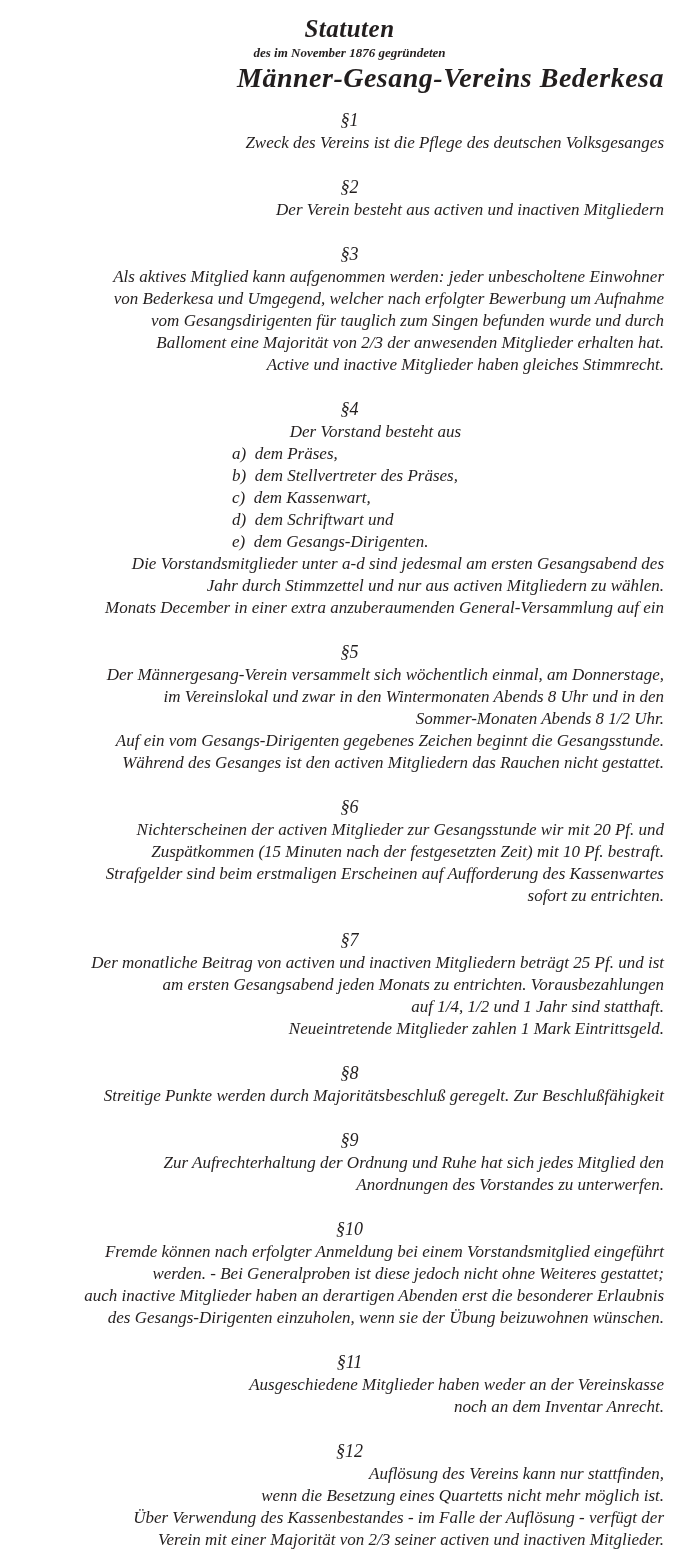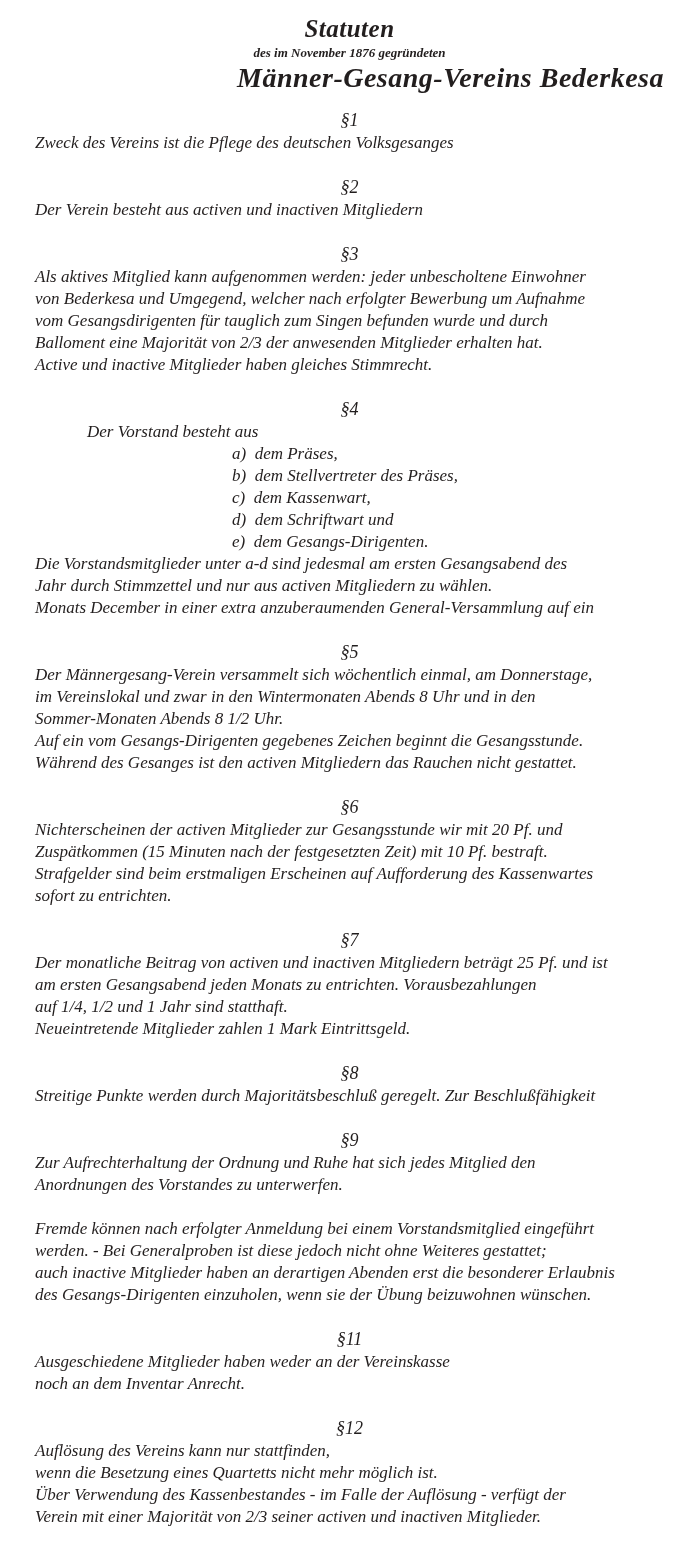--- a/index.html
+++ b/index.html
@@ -46,25 +46,25 @@
   }
   .section-marker {
     text-align: center;
     font-size: 18px;
     line-height: 23px;
   }
   .line {
     margin: 0;
     font-size: 17px;
     line-height: 22px;
-    text-align: left;
+    text-align: right;
     white-space: pre-wrap;
   }
   .line.left {
-    text-align: left;
+    text-align: center;
     padding-left: 52px;
   }
   .line.list {
     text-align: left;
     padding-left: 197px;
     font-family: Liberation Serif, serif;
   }
 </style>
 </head>
 <body>
@@ -129,20 +129,21 @@
       <section class="section">
         <div class="section-marker">§8</div>
         <p class="line">Streitige Punkte werden durch Majoritätsbeschluß geregelt. Zur Beschlußfähigkeit</p>
       </section>
       <section class="section">
         <div class="section-marker">§9</div>
         <p class="line">Zur Aufrechterhaltung der Ordnung und Ruhe hat sich jedes Mitglied den</p>
         <p class="line">Anordnungen des Vorstandes zu unterwerfen.</p>
       </section>
       <section class="section">
+        <div class="section-marker">§10</div>
         <p class="line">Fremde können nach erfolgter Anmeldung bei einem Vorstandsmitglied eingeführt</p>
         <p class="line">werden. - Bei Generalproben ist diese jedoch nicht ohne Weiteres gestattet;</p>
         <p class="line">auch inactive Mitglieder haben an derartigen Abenden erst die besonderer Erlaubnis</p>
         <p class="line">des Gesangs-Dirigenten einzuholen, wenn sie der Übung beizuwohnen wünschen.</p>
       </section>
       <section class="section">
         <div class="section-marker">§11</div>
         <p class="line">Ausgeschiedene Mitglieder haben weder an der Vereinskasse</p>
         <p class="line">noch an dem Inventar Anrecht.</p>
       </section>

